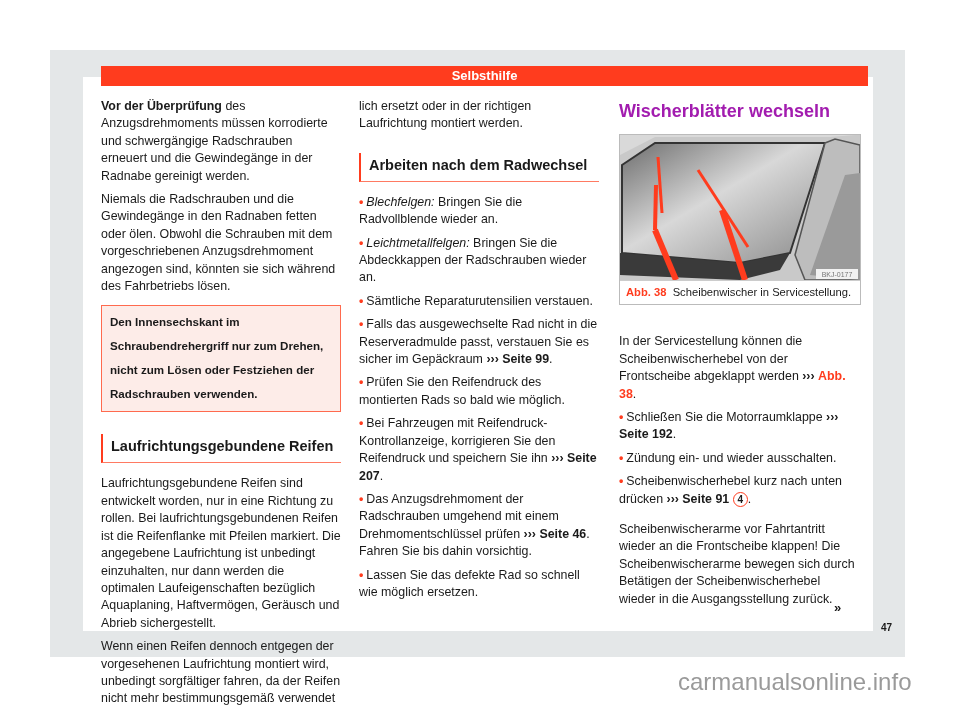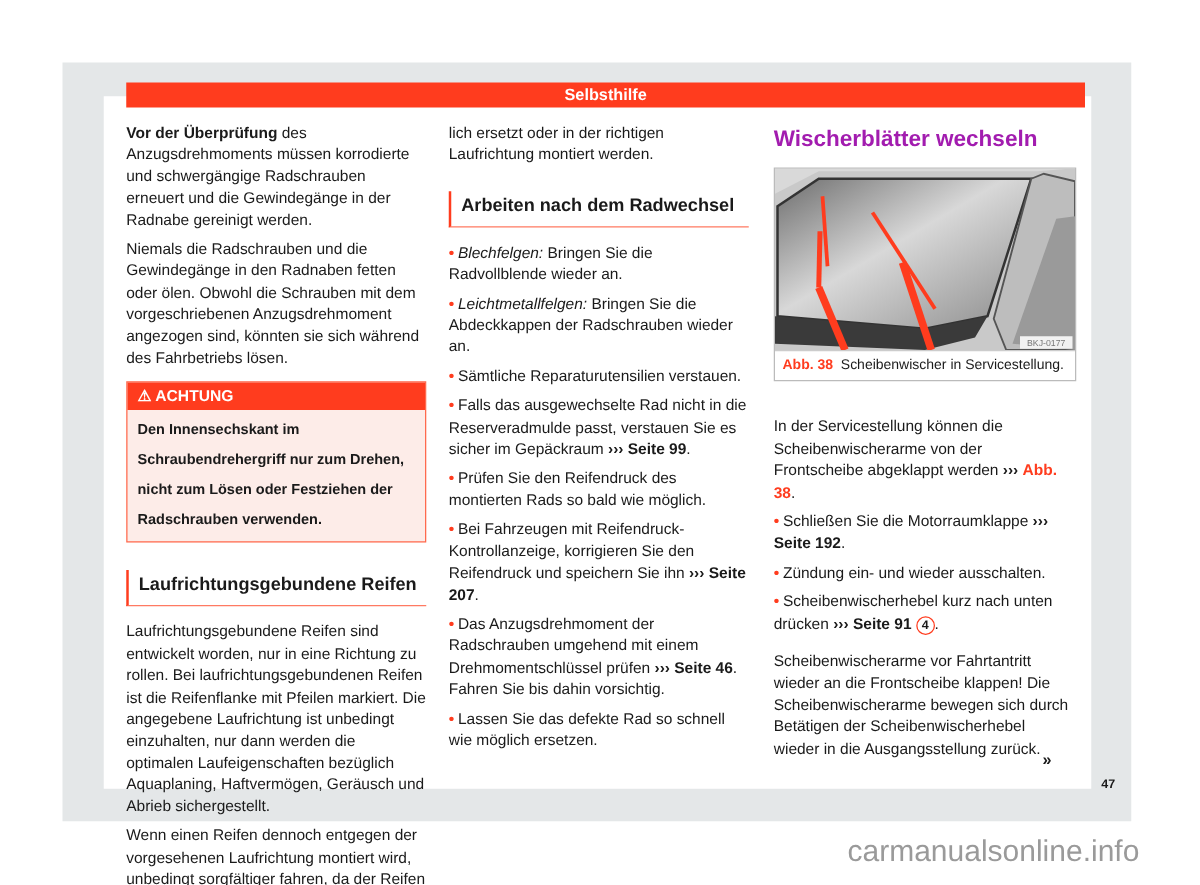--- a/index.html
+++ b/index.html
@@ -38,24 +38,20 @@
 <body>
 
 <div class="outer"></div>
 <div class="page"></div>
 <div class="header-bar">Selbsthilfe</div>
 
 <div class="col col1">
   <p><span class="b">Vor der Überprüfung</span><span> des Anzugsdrehmoments müssen korrodierte und schwergängige Radschrauben erneuert und die Gewindegänge in der Radnabe gereinigt werden.</span></p>
   <p>Niemals die Radschrauben und die Gewindegänge in den Radnaben fetten oder ölen. Obwohl die Schrauben mit dem vorgeschriebenen Anzugsdrehmoment angezogen sind, könnten sie sich während des Fahrbetriebs lösen.</p>
   <div class="warn">
-    <div class="warn-head">
-      <span>⚠</span>
-      <span>ACHTUNG</span>
-    </div>
     <div class="warn-body">Den Innensechskant im Schraubendrehergriff nur zum Drehen, nicht zum Lösen oder Festziehen der Radschrauben verwenden.</div>
   </div>
   <div class="h2">Laufrichtungsgebundene Reifen</div>
   <p>Laufrichtungsgebundene Reifen sind entwickelt worden, nur in eine Richtung zu rollen. Bei laufrichtungsgebundenen Reifen ist die Reifenflanke mit Pfeilen markiert. Die angegebene Laufrichtung ist unbedingt einzuhalten, nur dann werden die optimalen Laufeigenschaften bezüglich Aquaplaning, Haftvermögen, Geräusch und Abrieb sichergestellt.</p>
   <p>Wenn einen Reifen dennoch entgegen der vorgesehenen Laufrichtung montiert wird, unbedingt sorgfältiger fahren, da der Reifen nicht mehr bestimmungsgemäß verwendet wird. Das ist besonders auf nassen Straßen wichtig. Der Reifen muss so schnell wie mög-</p>
 </div>
 
 <div class="col col2">
   <p>lich ersetzt oder in der richtigen Laufrichtung montiert werden.</p>
   <div class="h2" style="margin-top:20px;">Arbeiten nach dem Radwechsel</div>
@@ -94,21 +90,21 @@
       <line x1="78" y1="35" x2="128" y2="112" stroke="#ff3c1e" stroke-width="3"></line>
       <line x1="102" y1="75" x2="125" y2="145" stroke="#ff3c1e" stroke-width="6"></line>
       <rect x="196" y="134" width="42" height="10" fill="#f2f2f2"></rect>
       <text x="217" y="142" font-size="7" text-anchor="middle" fill="#777" font-family="Liberation Sans, sans-serif">BKJ-0177</text>
     </svg>
     <div class="fig-cap">
       <span class="b red">Abb. 38</span>&nbsp;
       <span>Scheibenwischer in Servicestellung.</span>
     </div>
   </div>
-  <p><span>In der Servicestellung können die Scheibenwischerarme von der Frontscheibe abgeklappt werden </span><span class="b">›››</span> <span class="b red">Abb. 38</span>.</p>
+  <p><span>In der Servicestellung können die Scheibenwischerhebel von der Frontscheibe abgeklappt werden </span><span class="b">›››</span> <span class="b red">Abb. 38</span>.</p>
   <div id="col3-bullets">
       <p class="bullet"><span class="dot">•</span><span>Schließen Sie die Motorraumklappe </span><span class="b">››› Seite 192</span><span>.</span></p>
       <p class="bullet"><span class="dot">•</span><span>Zündung ein- und wieder ausschalten.</span></p>
       <p class="bullet"><span class="dot">•</span><span>Scheibenwischerhebel kurz nach unten drücken </span><span class="b">››› Seite 91</span> <span class="circ">4</span><span>.</span></p>
     </div>
   <p style="margin-top:13px;">Scheibenwischerarme vor Fahrtantritt wieder an die Frontscheibe klappen! Die Scheibenwischerarme bewegen sich durch Betätigen der Scheibenwischerhebel wieder in die Ausgangsstellung zurück.</p>
 </div>
 
 <div class="cont">»</div>
 <div class="pagenum">47</div>

